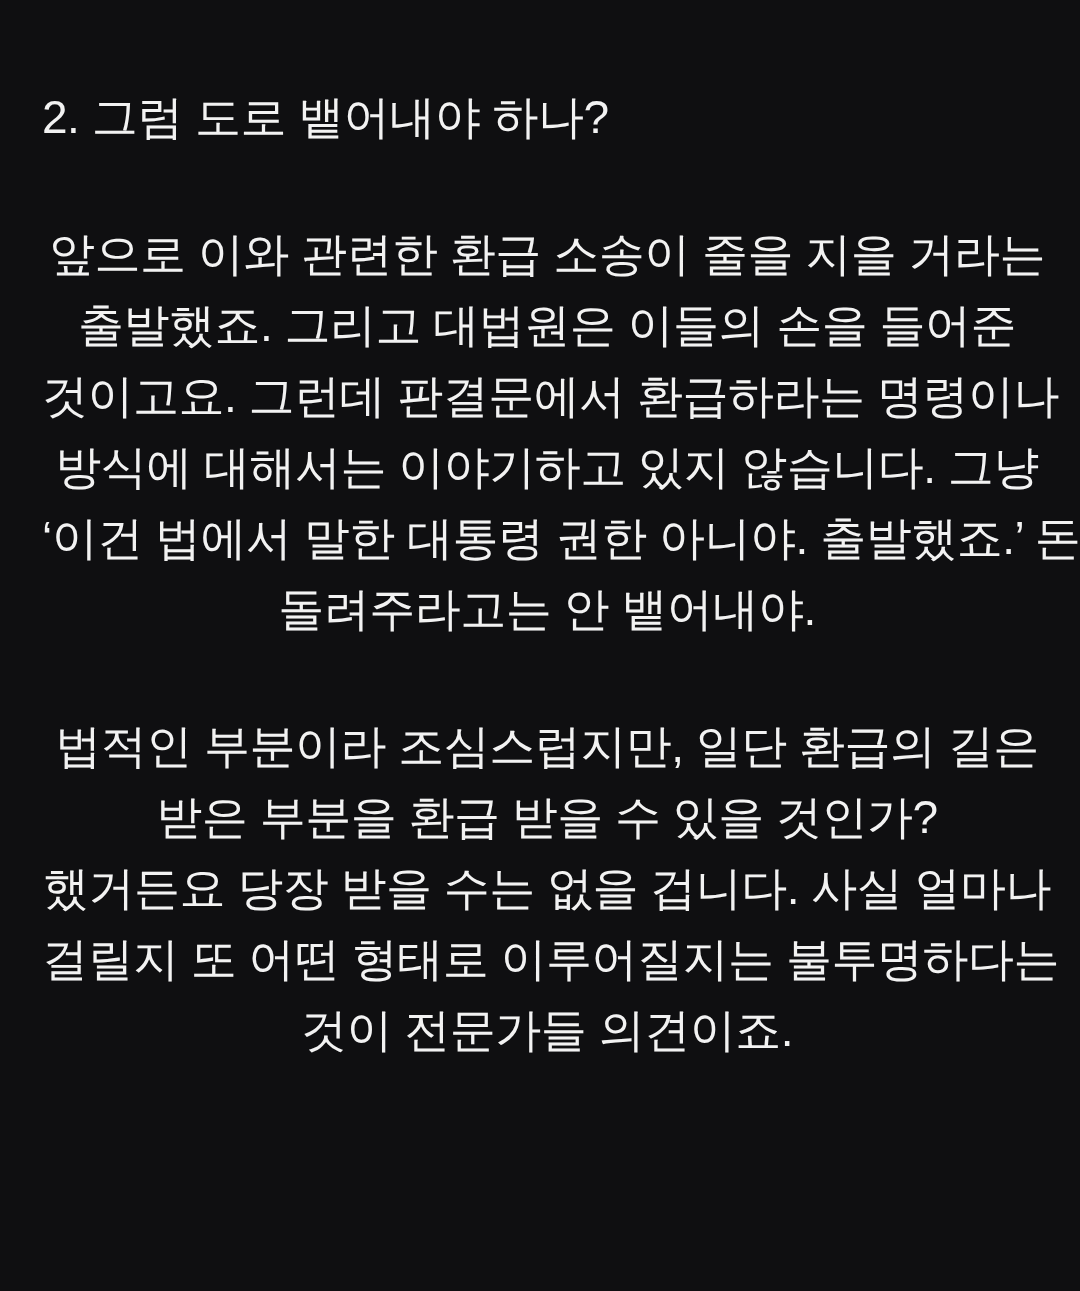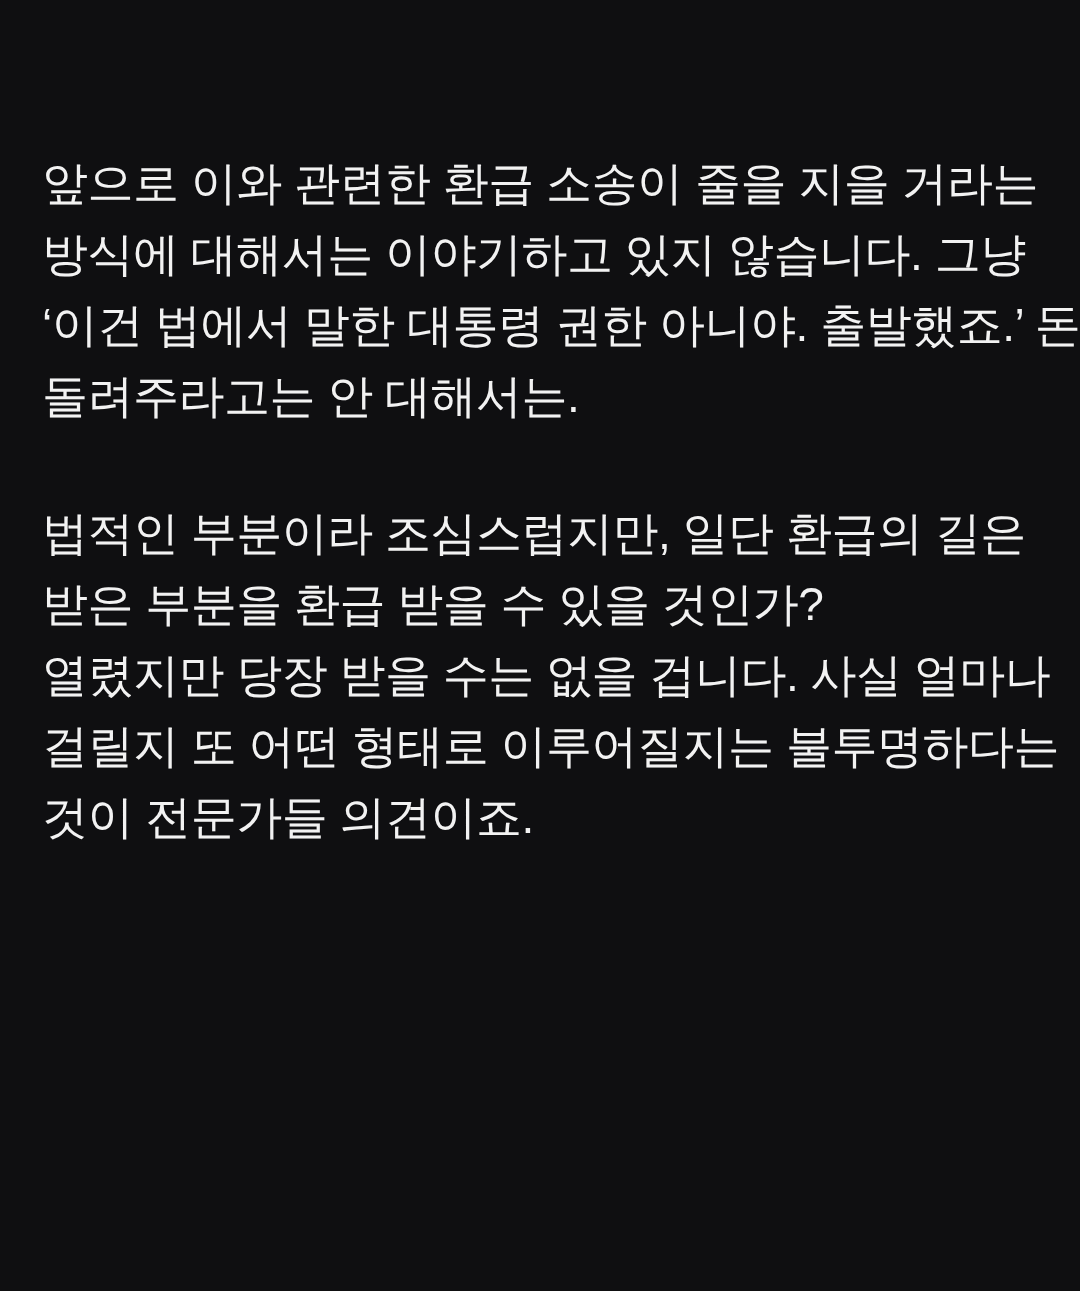--- a/index.html
+++ b/index.html
@@ -27,36 +27,40 @@
   }
   .para {
     margin-top: 66px;
   }
   .line {
     font-size: 46px;
     line-height: 71px;
     font-weight: 400;
     letter-spacing: -0.5px;
     white-space: nowrap;
+    text-align: center;
   }
 </style>
 </head>
 <body>
 
 <div class="page">
 
+  <div class="heading">2. 그럼 도로 뱉어내야 하나?</div>
 
   <div class="para">
     <div class="line">앞으로 이와 관련한 환급 소송이 줄을 지을 거라는</div>
+    <div class="line">출발했죠. 그리고 대법원은 이들의 손을 들어준</div>
+    <div class="line">것이고요. 그런데 판결문에서 환급하라는 명령이나</div>
     <div class="line">방식에 대해서는 이야기하고 있지 않습니다. 그냥</div>
     <div class="line">‘이건 법에서 말한 대통령 권한 아니야. 출발했죠.’ 돈</div>
-    <div class="line">돌려주라고는 안 대해서는.</div>
+    <div class="line">돌려주라고는 안 뱉어내야.</div>
   </div>
 
   <div class="para">
     <div class="line">법적인 부분이라 조심스럽지만, 일단 환급의 길은</div>
     <div class="line">받은 부분을 환급 받을 수 있을 것인가?</div>
-    <div class="line">열렸지만 당장 받을 수는 없을 겁니다. 사실 얼마나</div>
+    <div class="line">했거든요 당장 받을 수는 없을 겁니다. 사실 얼마나</div>
     <div class="line">걸릴지 또 어떤 형태로 이루어질지는 불투명하다는</div>
     <div class="line">것이 전문가들 의견이죠.</div>
   </div>
 
 </div>
 
 </body></html>

